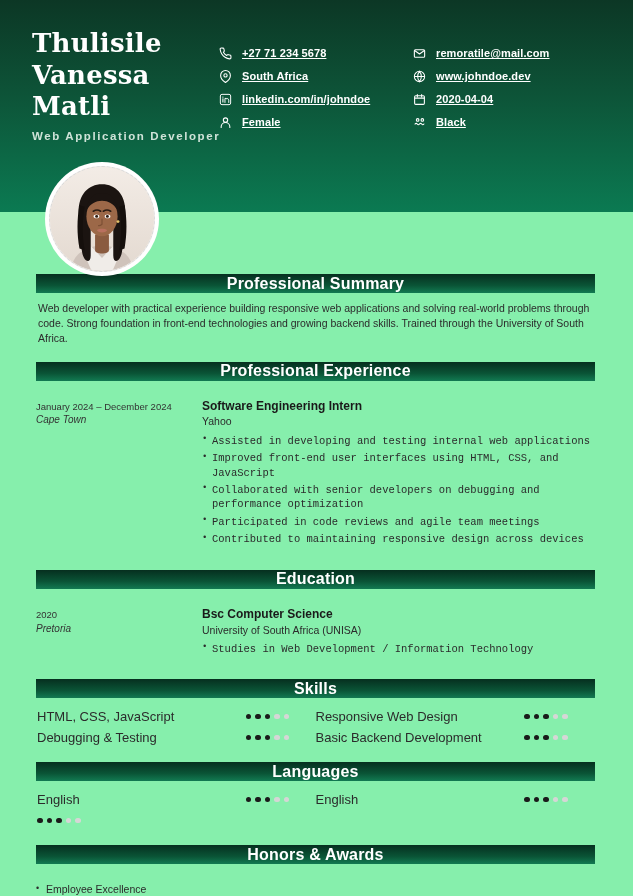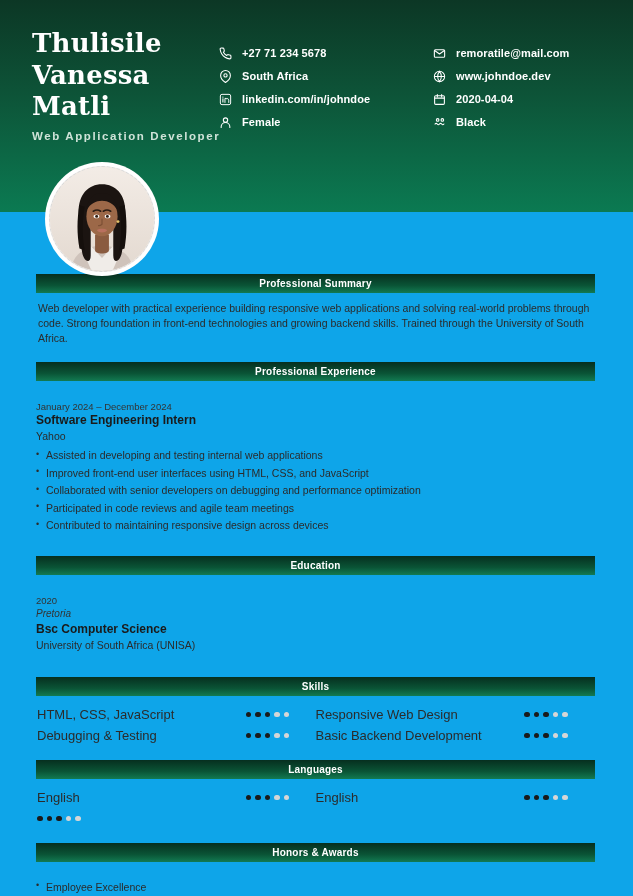--- a/index.html
+++ b/index.html
@@ -8,21 +8,21 @@
     width: 633px;
     height: 896px;
     background: #ffffff;
     font-family: "Liberation Sans", sans-serif;
   }
 
   .page {
     position: relative;
     width: 633px;
     height: 896px;
-    background: #0ea5e9;
+    background: #86efac;
     overflow: hidden;
   }
 
   
   .header {
     position: relative;
     width: 633px;
     height: 212px;
     background: linear-gradient(180deg, #0c3725 0%, #0d5438 45%, #0b7a52 100%);
   }
@@ -58,21 +58,21 @@
     color: #cfe3d8;
   }
 
   
   .contact-col {
     position: absolute;
     top: 42px;
     width: 200px;
   }
   .contact-col.left  { left: 218px; }
-  .contact-col.right { left: 432px; }
+  .contact-col.right { left: 412px; }
 
   .contact-row {
     display: flex;
     align-items: center;
     height: 22.5px;
     margin-bottom: 0.5px;
   }
 
   .contact-icon {
     width: 15px;
@@ -85,20 +85,21 @@
     color: #ffffff;
   }
   .contact-icon svg { display: block; }
 
   .contact-text {
     font-size: 11px;
     font-weight: bold;
     color: #ffffff;
     white-space: nowrap;
     letter-spacing: 0.1px;
+    text-decoration: underline;
   }
 
   
   .photo-wrap {
     position: absolute;
     left: 45px;
     top: 162px;
     width: 114px;
     height: 114px;
     border-radius: 50%;
@@ -130,38 +131,37 @@
     width: 559px;
     background: linear-gradient(180deg, #063421 0%, #0a5034 55%, #11795180 100%);
     background: linear-gradient(180deg, #062f1f 0%, #0a5436 60%, #127a52 100%);
     display: flex;
     align-items: center;
     justify-content: center;
     margin-bottom: 8px;
   }
   .section-bar span {
     color: #ffffff;
-    font-size: 10px;
+    font-size: 16px;
     font-weight: bold;
     letter-spacing: 0.2px;
   }
 
   .summary-text {
     font-size: 10.5px;
     line-height: 1.42;
     color: #2b2b2b;
     padding: 0 2px 0 2px;
     margin-bottom: 16px;
   }
 
   
   .entry {
     display: flex;
     margin-bottom: 6px;
-    flex-direction: column;
   }
   .entry-meta {
     width: 166px;
     min-width: 166px;
     padding-top: 1px;
   }
   .entry-date {
     font-size: 9.5px;
     color: #333333;
     line-height: 1.45;
@@ -185,20 +185,21 @@
     line-height: 1.45;
     margin-bottom: 4px;
   }
   .bullet {
     font-size: 10.5px;
     color: #2b2b2b;
     line-height: 1.38;
     margin-bottom: 3px;
     padding-left: 10px;
     position: relative;
+    font-family: Liberation Mono, monospace;
   }
   .bullet::before {
     content: "\2022";
     position: absolute;
     left: 0;
     top: -0.5px;
     font-size: 9px;
     color: #2b2b2b;
   }
 
@@ -424,20 +425,21 @@
     </div>
 
     <div class="section">
       <div class="section-bar">
         <span>Professional Experience</span>
       </div>
       <div class="spacer-xs"></div>
       <div class="entry">
         <div class="entry-meta">
           <div class="entry-date">January 2024 – December 2024</div>
+          <div class="entry-loc">Cape Town</div>
         </div>
         <div class="entry-main">
           <div class="entry-title">Software Engineering Intern</div>
           <div class="entry-org">Yahoo</div>
           <div class="bullet">Assisted in developing and testing internal web applications</div>
           <div class="bullet">Improved front-end user interfaces using HTML, CSS, and JavaScript</div>
           <div class="bullet">Collaborated with senior developers on debugging and performance optimization</div>
           <div class="bullet">Participated in code reviews and agile team meetings</div>
           <div class="bullet">Contributed to maintaining responsive design across devices</div>
         </div>
@@ -451,20 +453,21 @@
       </div>
       <div class="spacer-xs"></div>
       <div class="entry">
         <div class="entry-meta">
           <div class="entry-date">2020</div>
           <div class="entry-loc">Pretoria</div>
         </div>
         <div class="entry-main">
           <div class="entry-title">Bsc Computer Science</div>
           <div class="entry-org">University of South Africa (UNISA)</div>
+          <div class="bullet">Studies in Web Development / Information Technology</div>
         </div>
       </div>
       <div class="spacer-sm"></div>
     </div>
 
     <div class="section">
       <div class="section-bar">
         <span>Skills</span>
       </div>
       <div class="rated-grid">

